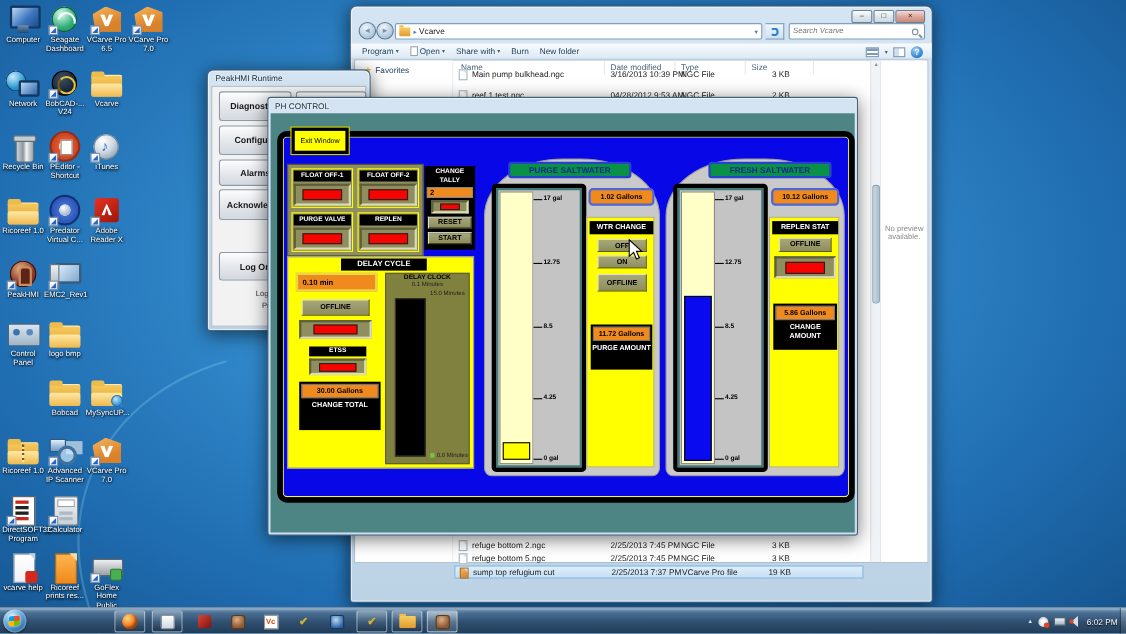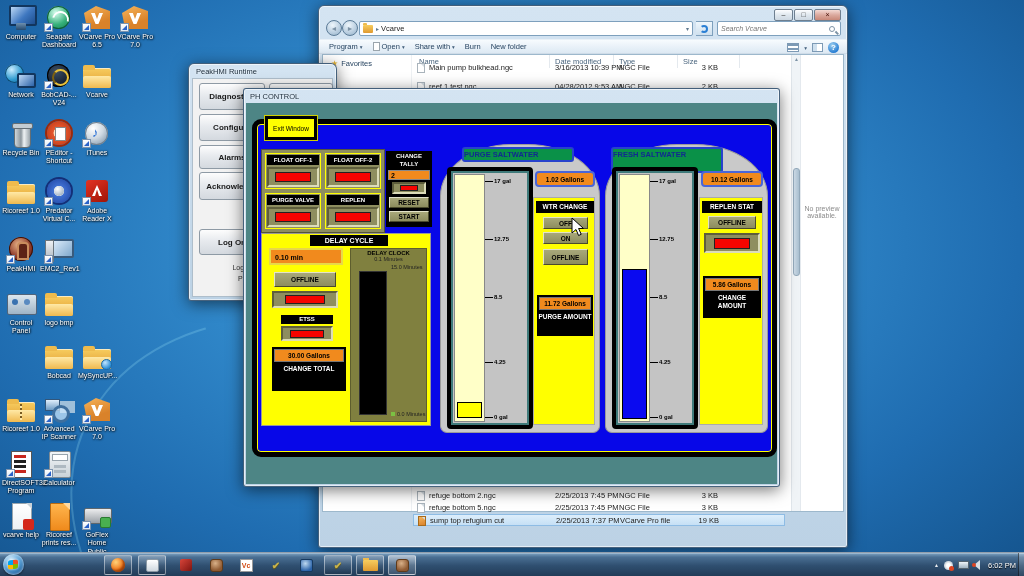--- a/index.html
+++ b/index.html
@@ -110,21 +110,21 @@
   .exitbtn {position:absolute;background:#ffff00;border:3px solid #000;box-shadow:0 0 0 1px #cfcf00;color:#000;font-size:6.5px;text-align:center;display:flex;align-items:center;justify-content:center;}
   .olivepanel {position:absolute;background:#8e8e5f;border:1px solid #55553a;}
   .indgroup {position:absolute;border:1px solid #ffff00;padding:1px;}
   .blkbar {background:#000;color:#fff;font-weight:bold;text-align:center;}
   .lampframe {background:#8e8e5f;border:2px solid;border-color:#5e5e3c #dcdcb8 #dcdcb8 #5e5e3c;display:flex;align-items:center;justify-content:center;}
   .lamp {background:#f60400;border:1px solid #222;}
   .olivebtn {background:linear-gradient(#a8a87a,#8d8d5e);border:1px solid;border-color:#e2e2c8 #4a4a2c #4a4a2c #e2e2c8;color:#000;font-weight:bold;text-align:center;}
   .orangebox {background:#f18a1d;color:#000;font-weight:bold;}
   .tallypanel {position:absolute;background:#000;color:#fff;}
   .dome {position:absolute;background:#c9c9c9;border:1px solid #9a9a9a;border-radius:72px 72px 7px 7px / 52px 52px 7px 7px;}
-  .greenhdr {position:absolute;background:#0a9148;border:2px solid #2742cc;border-radius:3px;color:#112a90;font-weight:bold;font-size:7.5px;line-height:11px;}
+  .greenhdr {position:absolute;background:#0a9148;border:2px solid #2742cc;border-radius:3px;color:#112a90;font-weight:bold;font-size:7.5px;text-align:center;line-height:11px;}
   .tankframe {position:absolute;border:4px solid #000;box-shadow:inset 0 0 0 2px #3f7a7a;background:#c4c4c4;border-radius:4px;display:flex;padding:3px;}
   .fillcol {position:relative;width:31px;background:#ffffc8;border:1px solid #888;}
   .scalecol {position:relative;flex:1;background:#c4c4c4;}
   .tick {position:absolute;left:0;display:flex;align-items:center;font-size:6px;font-weight:bold;color:#000;}
   .tick i {display:block;width:8px;height:1px;background:#000;margin-right:1px;}
   .yelpanel {position:absolute;background:#ffff00;}
   .valbox {position:absolute;background:#f18a1d;border:2px solid #4a66d8;border-radius:4px;color:#000;font-weight:bold;font-size:6.5px;text-align:center;display:flex;align-items:center;justify-content:center;}
   .amtbox {position:absolute;background:#000;text-align:center;}
   .amtbox .ov {margin:2px 2px 0 2px;background:#f18a1d;color:#000;font-weight:bold;font-size:6.5px;line-height:11px;border:1px solid #777;}
   .amtbox .lab {color:#fff;font-weight:bold;font-size:6.5px;line-height:1.25;margin-top:3px;}
@@ -560,21 +560,21 @@
         <div class="olivebtn" style="position:absolute;left:9px;top:34px;width:45px;height:12px;font-size:6.5px;line-height:11px">ON</div>
         <div class="olivebtn" style="position:absolute;left:9px;top:51px;width:45px;height:16px;font-size:6.5px;line-height:15px">OFFLINE</div>
         <div class="amtbox" style="left:3px;top:97px;width:56px;height:41px">
           <div class="ov">11.72 Gallons</div>
           <div class="lab">PURGE AMOUNT</div>
         </div>
       </div>
     </div>
 
     <div class="dome" style="left:359px;top:41px;width:163px;height:289px">
-      <div class="greenhdr" style="left:5px;top:2px;width:112px;height:26px">FRESH SALTWATER</div>
+      <div class="greenhdr" style="left:38px;top:2px;width:112px;height:15px">FRESH SALTWATER</div>
       <div class="tankframe" style="left:6px;top:22px;width:86px;height:262px">
         <div class="fillcol">
           <div class="abs" style="left:2px;right:2px;bottom:2px;height:61%;background:#0a0af0;border:1px solid #000"></div>
         </div>
         <div class="scalecol">
           <div class="tick" style="top:4px">
               <i></i>
               <span>17 gal</span>
             </div>
           <div class="tick" style="top:62px">

